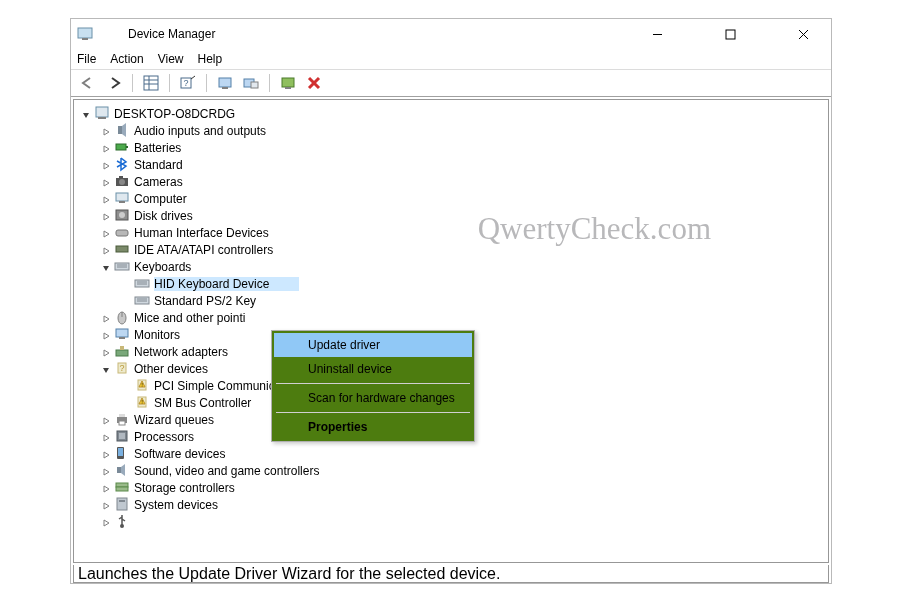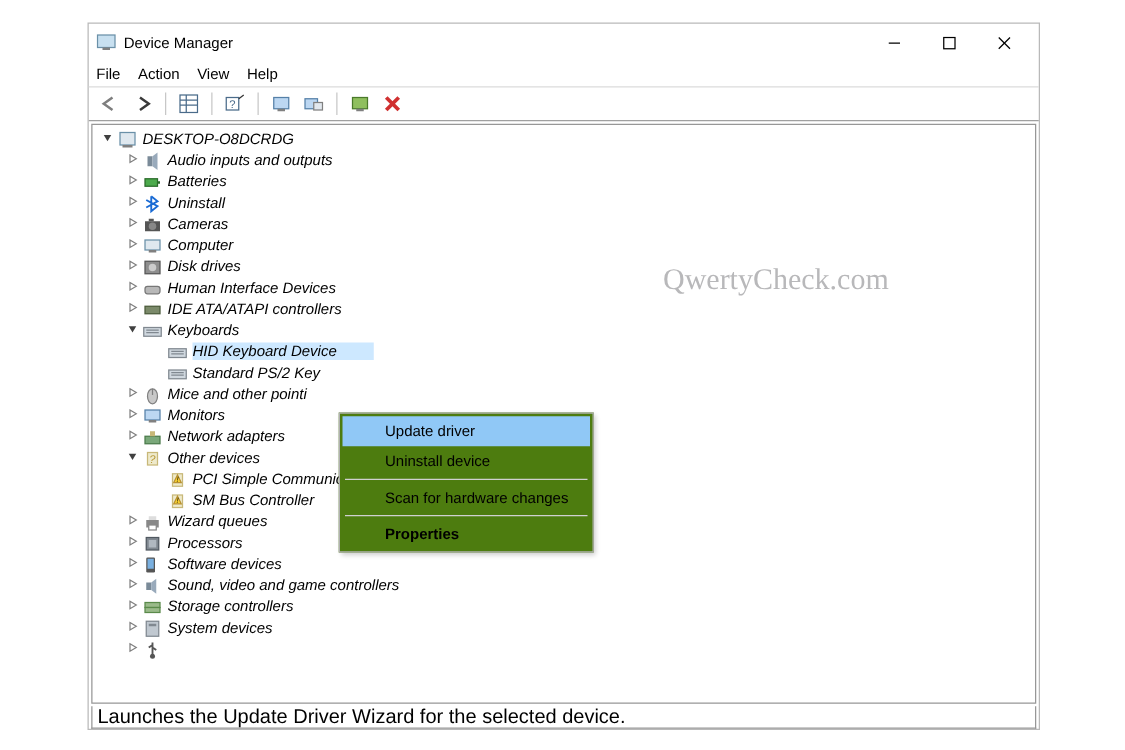--- a/index.html
+++ b/index.html
@@ -3,21 +3,21 @@
 <meta charset="utf-8">
 <style>
   * { box-sizing: border-box; font-family: "Segoe UI", Tahoma, sans-serif; }
   html, body { margin:0; padding:0; background:#fff; }
   body { width:900px; height:600px; position:relative; overflow:hidden; }
 
   .window { position:absolute; left:70px; top:18px; width:762px; height:566px;
             border:1px solid #b9b9b9; background:#fff; }
 
   
-  .titlebar { height:30px; display:flex; align-items:center; padding:0 6px; }
+  .titlebar { height:30px; display:flex; align-items:center; padding:0 6px;gap:29px; }
   .titlebar .appicon { width:16px; height:16px; margin-right:6px; }
   .titlebar .title { font-size:12px; flex:1; }
   .titlebar .ctrl { width:44px; height:28px; display:flex; align-items:center; justify-content:center; }
   .titlebar .ctrl svg { width:11px; height:11px; }
 
   
   .menubar { height:20px; padding:0 6px; display:flex; align-items:center; font-size:12px; }
   .menubar span { margin-right:14px; }
 
   
@@ -27,41 +27,41 @@
   .toolbar .tbtn { width:22px; height:22px; display:flex; align-items:center; justify-content:center; }
 
   
   .treewrap { position:absolute; left:2px; right:2px; top:80px; bottom:20px;
               border:1px solid #979797; overflow:hidden; }
   .tree { position:absolute; inset:0; overflow-y:scroll; padding:4px 0; font-size:12px; }
   .tree::-webkit-scrollbar { width:16px; }
   .tree::-webkit-scrollbar-track { background:#f0f0f0; }
   .tree::-webkit-scrollbar-thumb { background:#c2c2c2; border:1px solid #a9a9a9; }
 
-  .node { display:flex; align-items:flex-start; height:17px; padding-left:6px; white-space:nowrap;font-style:italic; }
+  .node { display:flex; align-items:flex-end; height:17px; padding-left:6px; white-space:nowrap; }
   .node .arrow { width:12px; height:12px; display:flex; align-items:center; justify-content:center; }
   .node .ico { width:16px; height:16px; margin:0 4px 0 2px; display:flex; align-items:center; justify-content:center; }
   .node.sel { position:relative; }
   .node.sel .seltxt { background:#cde8ff; padding-right:30px; }
   .l0 { padding-left:6px; } .l1 { padding-left:26px; } .l2 { padding-left:46px; }
 
   
   .ctxmenu { position:absolute; width:204px; background:#4d7c0f; border:1px solid #b0b0b0;
              box-shadow:2px 2px 4px rgba(0,0,0,.2); font-size:12px; padding:2px;margin-top:28px; }
   .ctxmenu .mi { height:24px; display:flex; align-items:center; padding-left:34px; }
   .ctxmenu .mi.hl { background:#90c8f6; }
   .ctxmenu .msep { height:1px; background:#d0d0d0; margin:2px 2px; }
   .ctxmenu .bold { font-weight:bold; }
 
   
   .statusbar { position:absolute; left:2px; right:2px; bottom:0; height:18px; font-size:16px;
                border:1px solid #979797; border-top:none; padding-left:4px; display:flex; align-items:center; }
 
   
-  .watermark { position:absolute; right:120px; top:192px; font-size:24px;
+  .watermark { position:absolute; right:120px; top:192px; font-size:31px;
                font-family:Georgia,serif; color:#b8b8ba; }
 </style>
 </head>
 <body>
 
 <div class="window">
 
   <div class="titlebar">
     <span class="appicon">
       <svg viewBox="0 0 16 16">
@@ -199,21 +199,21 @@
           <span class="arrow">
             <svg width="10" height="10" viewBox="0 0 10 10">
               <path d="M3 2 L8 5 L3 8 Z" fill="none" stroke="#808080"></path>
             </svg>
           </span>
           <span class="ico">
             <svg width="16" height="16" viewBox="0 0 16 16">
               <path d="M7 2 L7 14 L12 10 L3 5 M7 2 L12 6 L3 11" fill="none" stroke="#1a6bd4" stroke-width="1.5"></path>
             </svg>
           </span>
-          <span>Uninstall</span>
+          <span>Standard</span>
         </div>
         <div class="node l1">
           <span class="arrow">
             <svg width="10" height="10" viewBox="0 0 10 10">
               <path d="M3 2 L8 5 L3 8 Z" fill="none" stroke="#808080"></path>
             </svg>
           </span>
           <span class="ico">
             <svg width="16" height="16" viewBox="0 0 16 16">
               <rect x="2" y="5" width="12" height="8" fill="#555"></rect>

